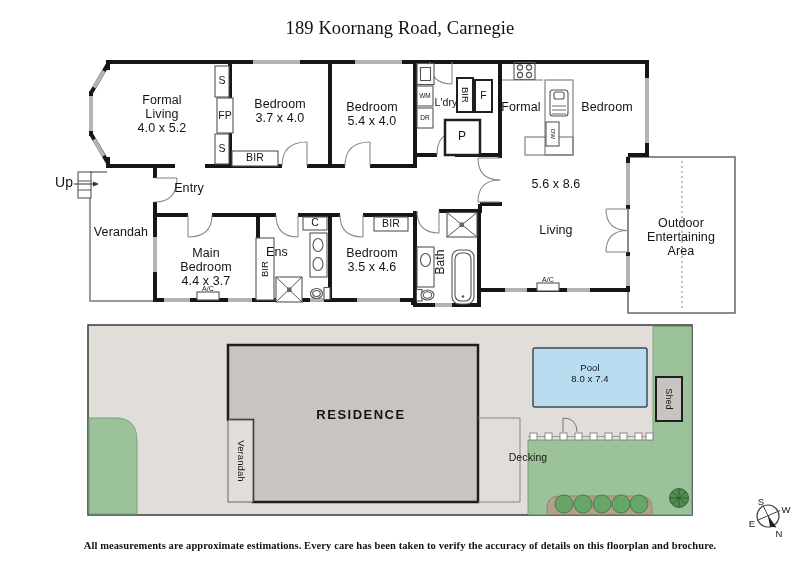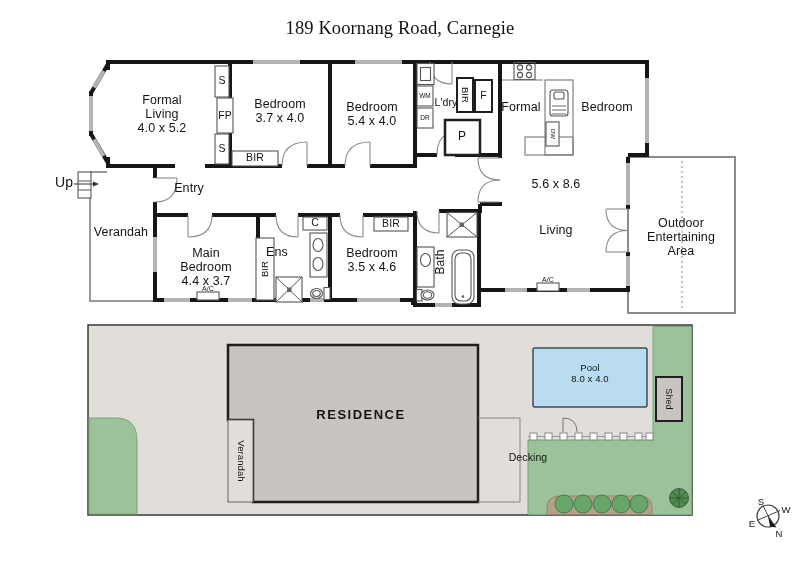--- a/index.html
+++ b/index.html
@@ -341,23 +341,24 @@
 <div class="lbl f10" style="left:315px;top:223px">C</div>
 <div class="lbl rot90 f6" style="left:552.5px;top:134px">DW</div>
 <div class="lbl f7" style="left:208px;top:288.5px">A/C</div>
 <div class="lbl f7" style="left:548px;top:279.5px">A/C</div>
 
 <div class="lbl res" style="left:361px;top:415px">RESIDENCE</div>
 <div class="lbl rot90 f95" style="left:240.5px;top:461px">Verandah</div>
 <div class="lbl f10" style="left:528px;top:458px">Decking</div>
 <div class="lbl f95" style="left:590px;top:374px">
   <div>Pool</div>
-  <div>8.0 x 4.0</div>
+  <div>8.0 x 7.4</div>
 </div>
 <div class="lbl rot90 f9" style="left:669px;top:399px">Shed</div>
 
 <div class="lbl f95" style="left:761px;top:501.5px">S</div>
 <div class="lbl f95" style="left:786px;top:510px">W</div>
 <div class="lbl f95" style="left:752px;top:523.5px">E</div>
 <div class="lbl f95" style="left:779px;top:534px">N</div>
 
+<div class="lbl disc" style="left:400px;top:545.5px">All measurements are approximate estimations. Every care has been taken to verify the accuracy of details on this floorplan and brochure.</div>
 
 </div>
 
 </body></html>

